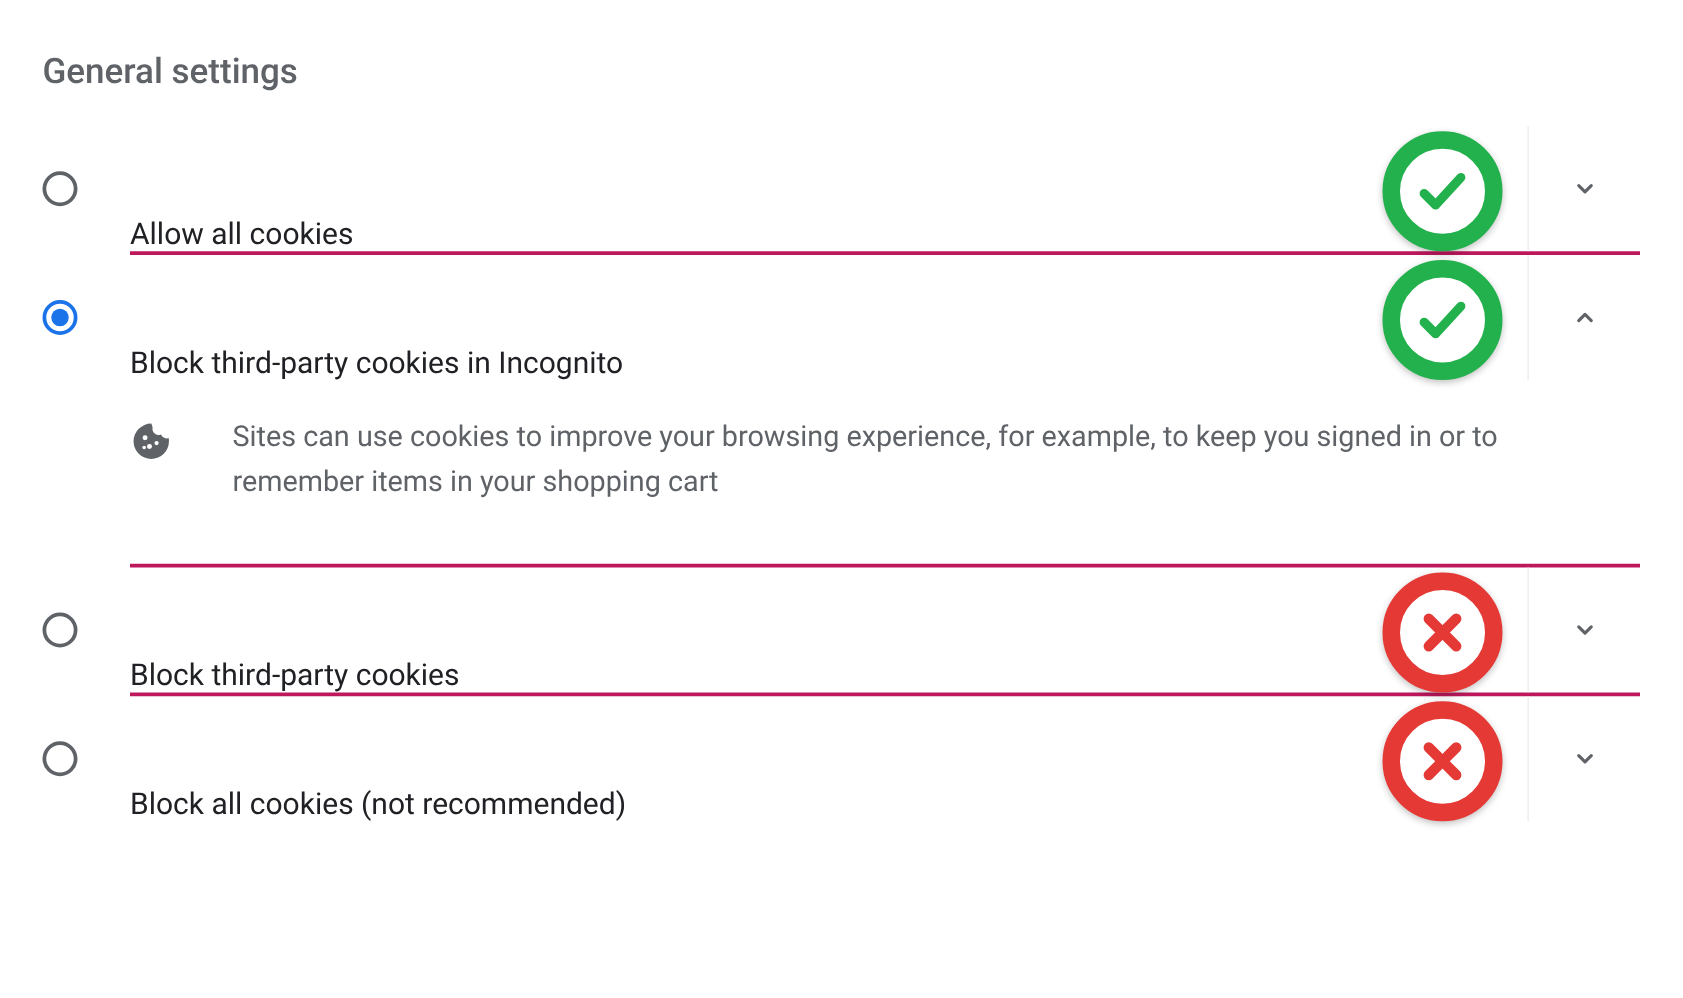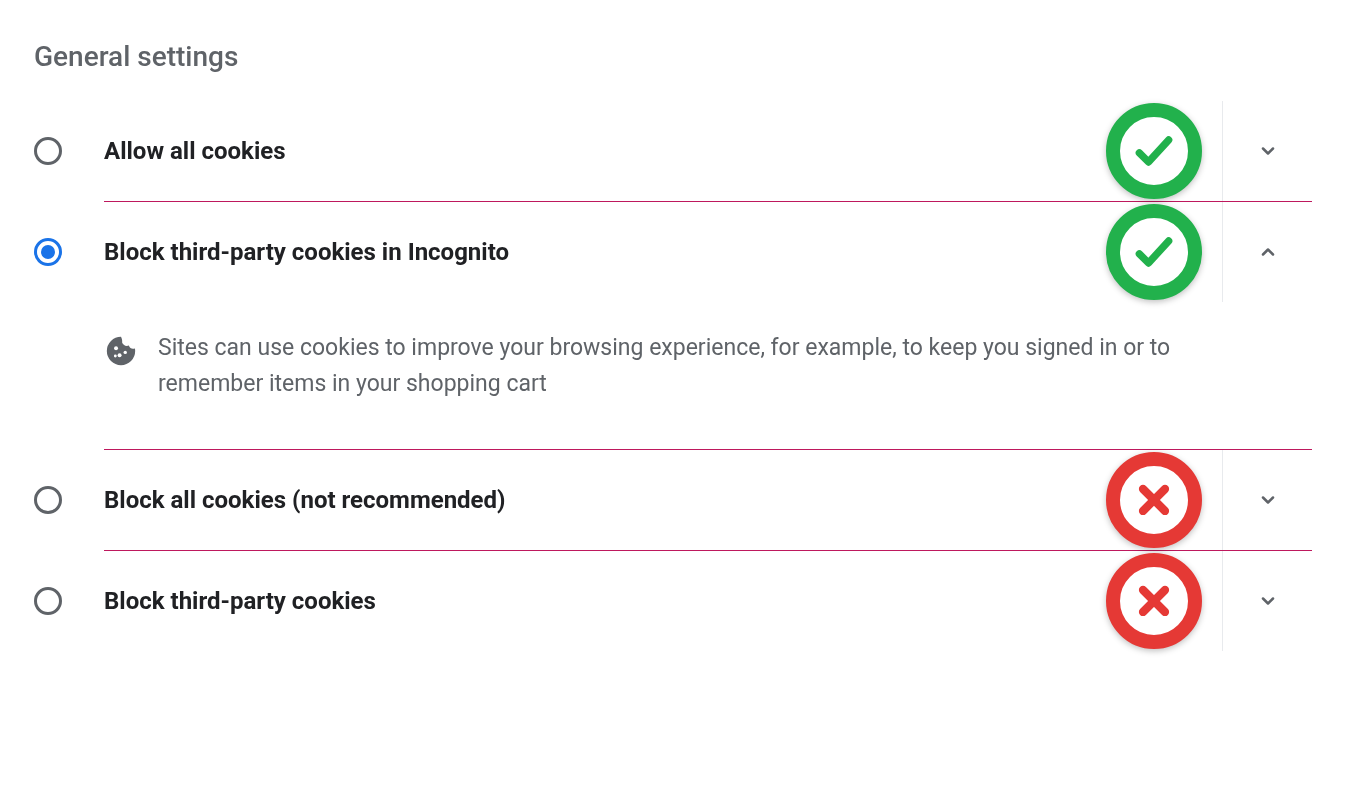--- a/index.html
+++ b/index.html
@@ -9,27 +9,27 @@
     .radio.selected { border-color: #1a73e8; }
     .radio.selected::after { content:""; width:14px; height:14px; border-radius:50%; background:#1a73e8; display:block; }
     .label { font-size: 24px; color: #202124; flex: 1; }
     .expand-col { width: 90px; display:flex; align-items:center; justify-content:center; border-left: 1px solid #e8eaed; align-self: stretch; cursor:pointer; }
     .chevron { width: 20px; height: 20px; }
     .badge { width: 96px; height: 96px; border-radius: 50%; display:flex; align-items:center; justify-content:center; position: relative; flex-shrink:0; margin-left: 20px; box-shadow: 0 2px 6px rgba(0,0,0,0.25); background:#fff; }
     .badge.green { border: 14px solid #22b14c; }
     .badge.red { border: 14px solid #e53935; }
     .badge svg { width: 44px; height: 44px; }
     .details { padding: 10px 0 30px 0; }
-    .detail-row { display:flex; align-items:flex-start; padding: 18px 90px 18px 0; gap: 20px; }
+    .detail-row { display:flex; align-items:flex-start; padding: 18px 90px 18px 0; gap: 48px; }
     .detail-icon { width:34px; height:34px; flex-shrink:0; margin-top:4px; display:flex; align-items:center; justify-content:center; }
     .detail-text { font-size: 23px; line-height: 1.55; color: #5f6368; }
     .container { max-width: 1310px; }
-    .divider-row { border-top: 1px solid #be185d; margin-left: 70px; }
+    .divider-row { border-top: 3px solid #be185d; margin-left: 70px; }
     .row { display:flex; align-items:stretch; min-height: 100px; position:relative; }
-    .row .left { display:flex; align-items:center; flex:1; padding-right: 20px; font-weight: bold; }
+    .row .left { display:flex; align-items:flex-end; flex:1; padding-right: 20px; }
     .row .radio-slot { width: 70px; display:flex; align-items:center; justify-content:flex-start; margin-left: -70px; }
     .row.no-offset .radio-slot { margin-left: 0; }
   </style>
 </head>
 <body>
 
 <div class="container">
   <h2 class="section-title">General settings</h2>
 
   <div class="row no-offset">
@@ -85,21 +85,21 @@
       </div>
     </div>
   </div>
 
   <div class="divider-row">
     <div class="row">
       <div class="radio-slot">
         <span class="radio"></span>
       </div>
       <div class="left">
-        <span class="label">Block all cookies (not recommended)</span>
+        <span class="label">Block third-party cookies</span>
         <span class="badge red">
           <svg viewBox="0 0 24 24" fill="none" stroke="#e53935" stroke-width="4.5" stroke-linecap="round">
               <line x1="6" y1="6" x2="18" y2="18"></line>
               <line x1="18" y1="6" x2="6" y2="18"></line>
             </svg>
         </span>
       </div>
       <div class="expand-col">
         <svg class="chevron" viewBox="0 0 24 24" fill="none" stroke="#5f6368" stroke-width="3" stroke-linecap="round" stroke-linejoin="round">
             <polyline points="6 9 12 15 18 9"></polyline>
@@ -107,21 +107,21 @@
       </div>
     </div>
   </div>
 
   <div class="divider-row">
     <div class="row">
       <div class="radio-slot">
         <span class="radio"></span>
       </div>
       <div class="left">
-        <span class="label">Block third-party cookies</span>
+        <span class="label">Block all cookies (not recommended)</span>
         <span class="badge red">
           <svg viewBox="0 0 24 24" fill="none" stroke="#e53935" stroke-width="4.5" stroke-linecap="round">
               <line x1="6" y1="6" x2="18" y2="18"></line>
               <line x1="18" y1="6" x2="6" y2="18"></line>
             </svg>
         </span>
       </div>
       <div class="expand-col">
         <svg class="chevron" viewBox="0 0 24 24" fill="none" stroke="#5f6368" stroke-width="3" stroke-linecap="round" stroke-linejoin="round">
             <polyline points="6 9 12 15 18 9"></polyline>

